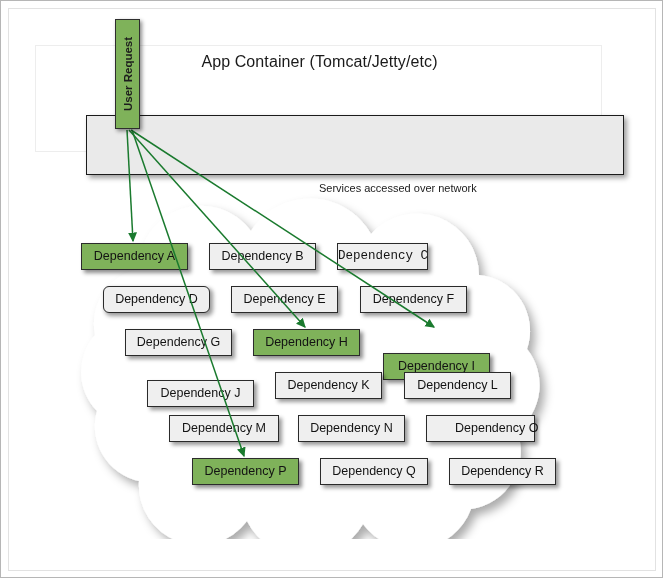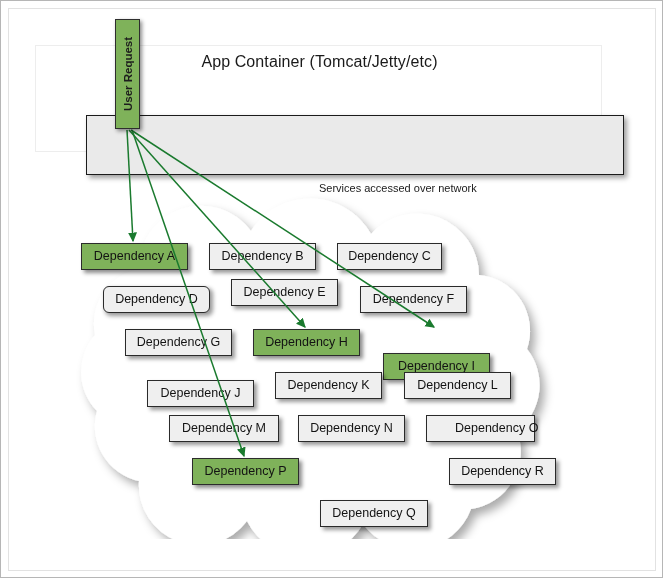--- a/index.html
+++ b/index.html
@@ -78,35 +78,35 @@
 
   <div id="user-request">
     <span class="vtext">User Request</span>
   </div>
 
   <div id="cloud-label">Services accessed over network</div>
 
   <div id="dep-layer">
       <div class="dep green" style="left: 80px; top: 242px; width: 107px;">Dependency A</div>
       <div class="dep grey" style="left: 208px; top: 242px; width: 107px;">Dependency B</div>
-      <div class="dep grey" style="left: 336px; top: 242px; width: 105px;">Dependency C</div>
+      <div class="dep grey" style="left: 336px; top: 242px; width: 91px; font-family: Liberation Mono, monospace;">Dependency C</div>
       <div class="dep grey" style="left: 102px; top: 285px; width: 107px; border-radius: 6px;">Dependency D</div>
-      <div class="dep grey" style="left: 230px; top: 278px; width: 107px;">Dependency E</div>
+      <div class="dep grey" style="left: 230px; top: 285px; width: 107px;">Dependency E</div>
       <div class="dep grey" style="left: 359px; top: 285px; width: 107px;">Dependency F</div>
       <div class="dep grey" style="left: 124px; top: 328px; width: 107px;">Dependency G</div>
       <div class="dep green" style="left: 252px; top: 328px; width: 107px;">Dependency H</div>
       <div class="dep green" style="left: 382px; top: 328px; width: 107px; margin-top: 24px;">Dependency I</div>
       <div class="dep grey" style="left: 146px; top: 371px; width: 107px; margin-top: 8px;">Dependency J</div>
       <div class="dep grey" style="left: 274px; top: 371px; width: 107px;">Dependency K</div>
       <div class="dep grey" style="left: 403px; top: 371px; width: 107px;">Dependency L</div>
       <div class="dep grey" style="left: 168px; top: 414px; width: 110px;">Dependency M</div>
       <div class="dep grey" style="left: 297px; top: 414px; width: 107px;">Dependency N</div>
       <div class="dep grey" style="left: 425px; top: 414px; width: 109px; padding-left: 28px;">Dependency O</div>
       <div class="dep green" style="left: 191px; top: 457px; width: 107px;">Dependency P</div>
-      <div class="dep grey" style="left: 319px; top: 457px; width: 108px; margin-top: 42px;">Dependency Q</div>
+      <div class="dep grey" style="left: 319px; top: 457px; width: 108px;">Dependency Q</div>
       <div class="dep grey" style="left: 448px; top: 457px; width: 107px;">Dependency R</div>
     </div>
 
   <svg id="arrows" viewBox="0 0 663 578">
     <defs>
       <marker id="ah" markerWidth="7" markerHeight="7" refX="5.6" refY="3" orient="auto" markerUnits="strokeWidth">
         <path d="M0,0 L6.4,3 L0,6 z" fill="#1a7a2e"></path>
       </marker>
     </defs>
     <g id="arrow-group">

